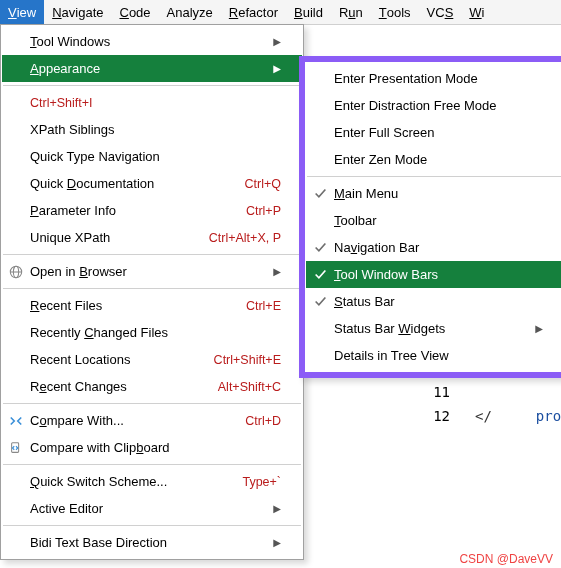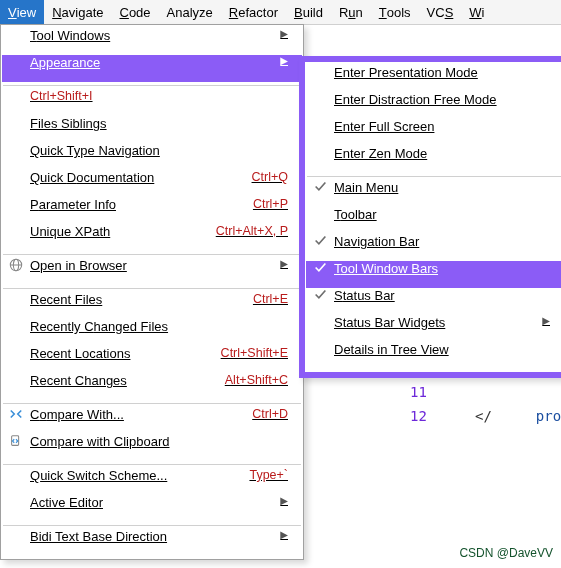--- a/index.html
+++ b/index.html
@@ -47,28 +47,27 @@
     left: 299px;
     top: 56px;
     width: 258px;
     background: #fff;
     border: 6px solid #8b5cf6;
     box-shadow: 4px 4px 6px rgba(0,0,0,0.15);
     padding: 3px 1px;
   }
   .menu-item {
     display: flex;
-    align-items: flex-start;
+    align-items: center;
     height: 27px;
-    padding: 0 14px 0 0;
+    padding: 0 21px 0 0;
     cursor: default;
-    text-decoration: underline;
   }
   .menu-item.highlighted {
-    background: #8b5cf6;
+    background: #15803d;
     color: #fff;
   }
   .menu-icon {
     width: 28px;
     display: flex;
     justify-content: center;
     align-items: center;
     color: #6e6e6e;
     font-size: 14px;
   }
@@ -91,40 +90,40 @@
     bottom: 0;
     font-family: Consolas, monospace;
     font-size: 14px;
     color: #888;
   }
   .gutter {
     position: absolute;
     left: 110px;
     top: 0;
     width: 40px;
-    text-align: left;
+    text-align: right;
     line-height: 24px;
-    color: #6d28d9;
+    color: #000000;
   }
   .code {
     position: absolute;
     left: 175px;
     top: 24px;
     line-height: 24px;
     white-space: nowrap;
   }
   .code .angle { color: #333; }
   .code .tag { color: #1c4fa0; margin-left: 44px; }
 
   .watermark {
     position: absolute;
     right: 8px;
-    bottom: 8px;
+    bottom: 2px;
     font-size: 12px;
-    color: #14532d;
+    color: #ef4444;
   }
 </style>
 </head>
 <body>
 
 <div class="menubar" id="menubar">
     <div class="menubar-item active"><span class="mnemonic">V</span>iew</div>
     <div class="menubar-item"><span class="mnemonic">N</span>avigate</div>
     <div class="menubar-item"><span class="mnemonic">C</span>ode</div>
     <div class="menubar-item">Analyze</div>
@@ -147,21 +146,21 @@
       <span class="menu-label"><span class="mnemonic">A</span>ppearance</span>
       <span class="menu-arrow">▶</span>
     </div>
     <div class="menu-sep"></div>
     <div class="menu-item">
       <span class="menu-icon"></span>
       <span class="menu-shortcut">Ctrl+Shift+I</span>
     </div>
     <div class="menu-item">
       <span class="menu-icon"></span>
-      <span class="menu-label">Files Siblings</span>
+      <span class="menu-label">XPath Siblings</span>
     </div>
     <div class="menu-item">
       <span class="menu-icon"></span>
       <span class="menu-label">Quick Type Navigation</span>
     </div>
     <div class="menu-item">
       <span class="menu-icon"></span>
       <span class="menu-label">Quick <span class="mnemonic">D</span>ocumentation</span>
       <span class="menu-shortcut">Ctrl+Q</span>
     </div>

